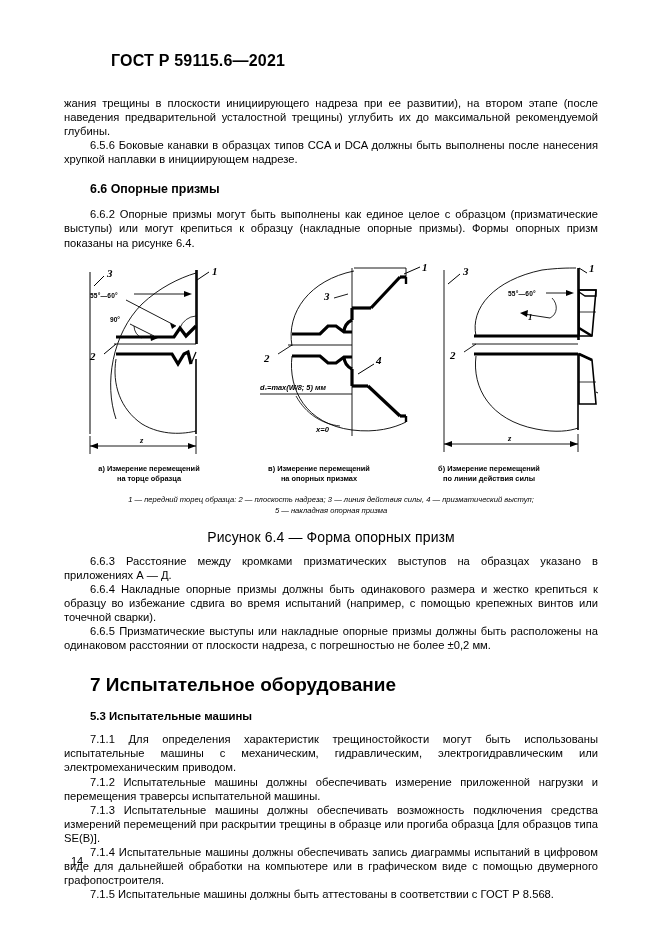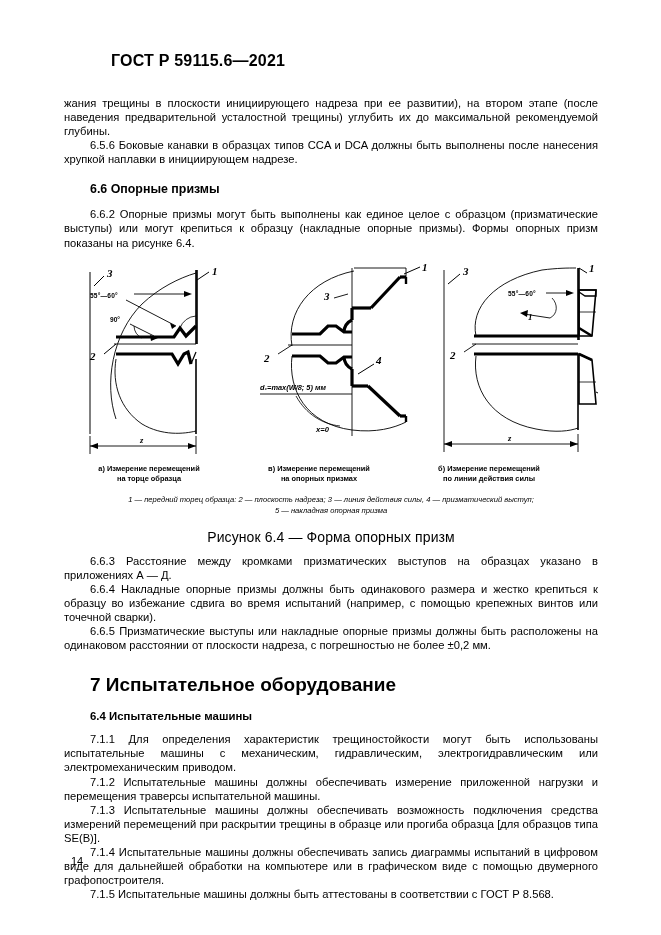--- a/index.html
+++ b/index.html
@@ -295,21 +295,21 @@
       </div>
 
       <div class="fig-caption">Рисунок 6.4 — Форма опорных призм</div>
     </div>
 
     <p class="body indent" style="margin-top:9px">6.6.3 Расстояние между кромками призматических выступов на образцах указано в приложениях А — Д.</p>
     <p class="body indent">6.6.4 Накладные опорные призмы должны быть одинакового размера и жестко крепиться к образцу во избежание сдвига во время испытаний (например, с помощью крепежных винтов или точечной сварки).</p>
     <p class="body indent">6.6.5 Призматические выступы или накладные опорные призмы должны быть расположены на одинаковом расстоянии от плоскости надреза, с погрешностью не более ±0,2 мм.</p>
 
     <h2 class="sec-major">7 Испытательное оборудование</h2>
-    <h3 class="sub">6.4 Испытательные машины</h3>
+    <h3 class="sub">5.3 Испытательные машины</h3>
 
     <p class="body indent">7.1.1 Для определения характеристик трещиностойкости могут быть использованы испытательные машины с механическим, гидравлическим, электрогидравлическим или электромеханическим приводом.</p>
     <p class="body indent">7.1.2 Испытательные машины должны обеспечивать измерение приложенной нагрузки и перемещения траверсы испытательной машины.</p>
     <p class="body indent">7.1.3 Испытательные машины должны обеспечивать возможность подключения средства измерений перемещений при раскрытии трещины в образце или прогиба образца [для образцов типа SE(B)].</p>
     <p class="body indent">7.1.4 Испытательные машины должны обеспечивать запись диаграммы испытаний в цифровом виде для дальнейшей обработки на компьютере или в графическом виде с помощью двумерного графопостроителя.</p>
     <p class="body indent">7.1.5 Испытательные машины должны быть аттестованы в соответствии с ГОСТ Р 8.568.</p>
 
   </div>
 
   <div class="page-number">14</div>

